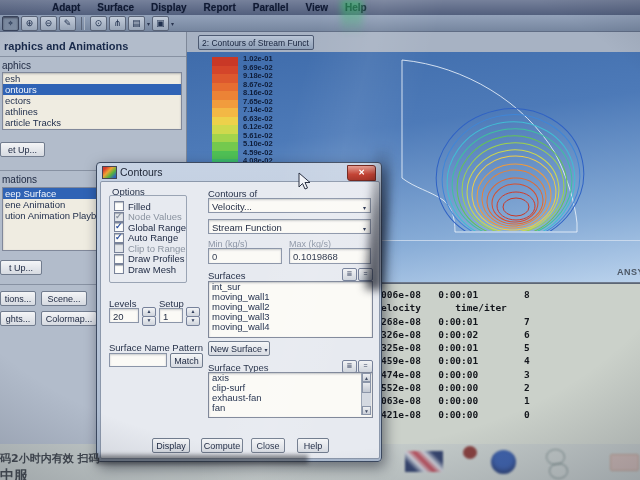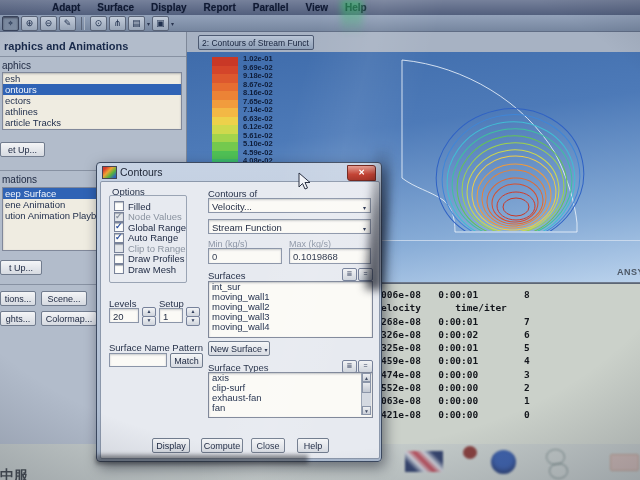--- a/index.html
+++ b/index.html
@@ -349,20 +349,21 @@
       </div>
     </div>
   </div>
 
   <svg class="cursor" style="left:298px;top:172px;" width="13" height="19" viewBox="0 0 13 19">
     <path d="M1,1 L1,15 L4.5,11.5 L7,17 L9.5,16 L7,10.5 L12,10.5 Z" fill="#f2f4f8" stroke="#2a3142" stroke-width="1"></path>
   </svg>
 
   <div class="glare-green"></div>
   <div class="shadow-obj"></div>
+  <div class="wm-cn" style="left:0;top:451px;font-size:11px;">码2小时内有效 扫码</div>
   <div class="smudge" style="left:96px;top:455px;width:212px;height:9px;"></div>
   <div class="wm-cn" style="left:0;top:467px;font-size:14px;">中服</div>
   <div class="artifact" style="left:405px;top:451px;width:38px;height:21px;background:linear-gradient(45deg,#1d2d5e 20%,#cfd4de 35%,#b03040 50%,#cfd4de 65%,#1d2d5e 80%);"></div>
   <div class="artifact" style="left:463px;top:446px;width:14px;height:13px;border-radius:50%;background:#7e2a28;"></div>
   <div class="artifact" style="left:491px;top:450px;width:25px;height:24px;border-radius:50%;background:#2a52a8;box-shadow:inset 0 -3px 5px rgba(0,0,30,.5);"></div>
   <div class="artifact" style="left:546px;top:449px;width:17px;height:14px;border:1px solid #788; border-radius:50%;"></div>
   <div class="artifact" style="left:549px;top:463px;width:17px;height:14px;border:1px solid #788;border-radius:50%;"></div>
   <div class="artifact" style="left:610px;top:454px;width:27px;height:15px;border:1px solid #b98;background:rgba(220,150,140,.4);border-radius:2px;"></div>
   <div class="vignette"></div>
 </div>

